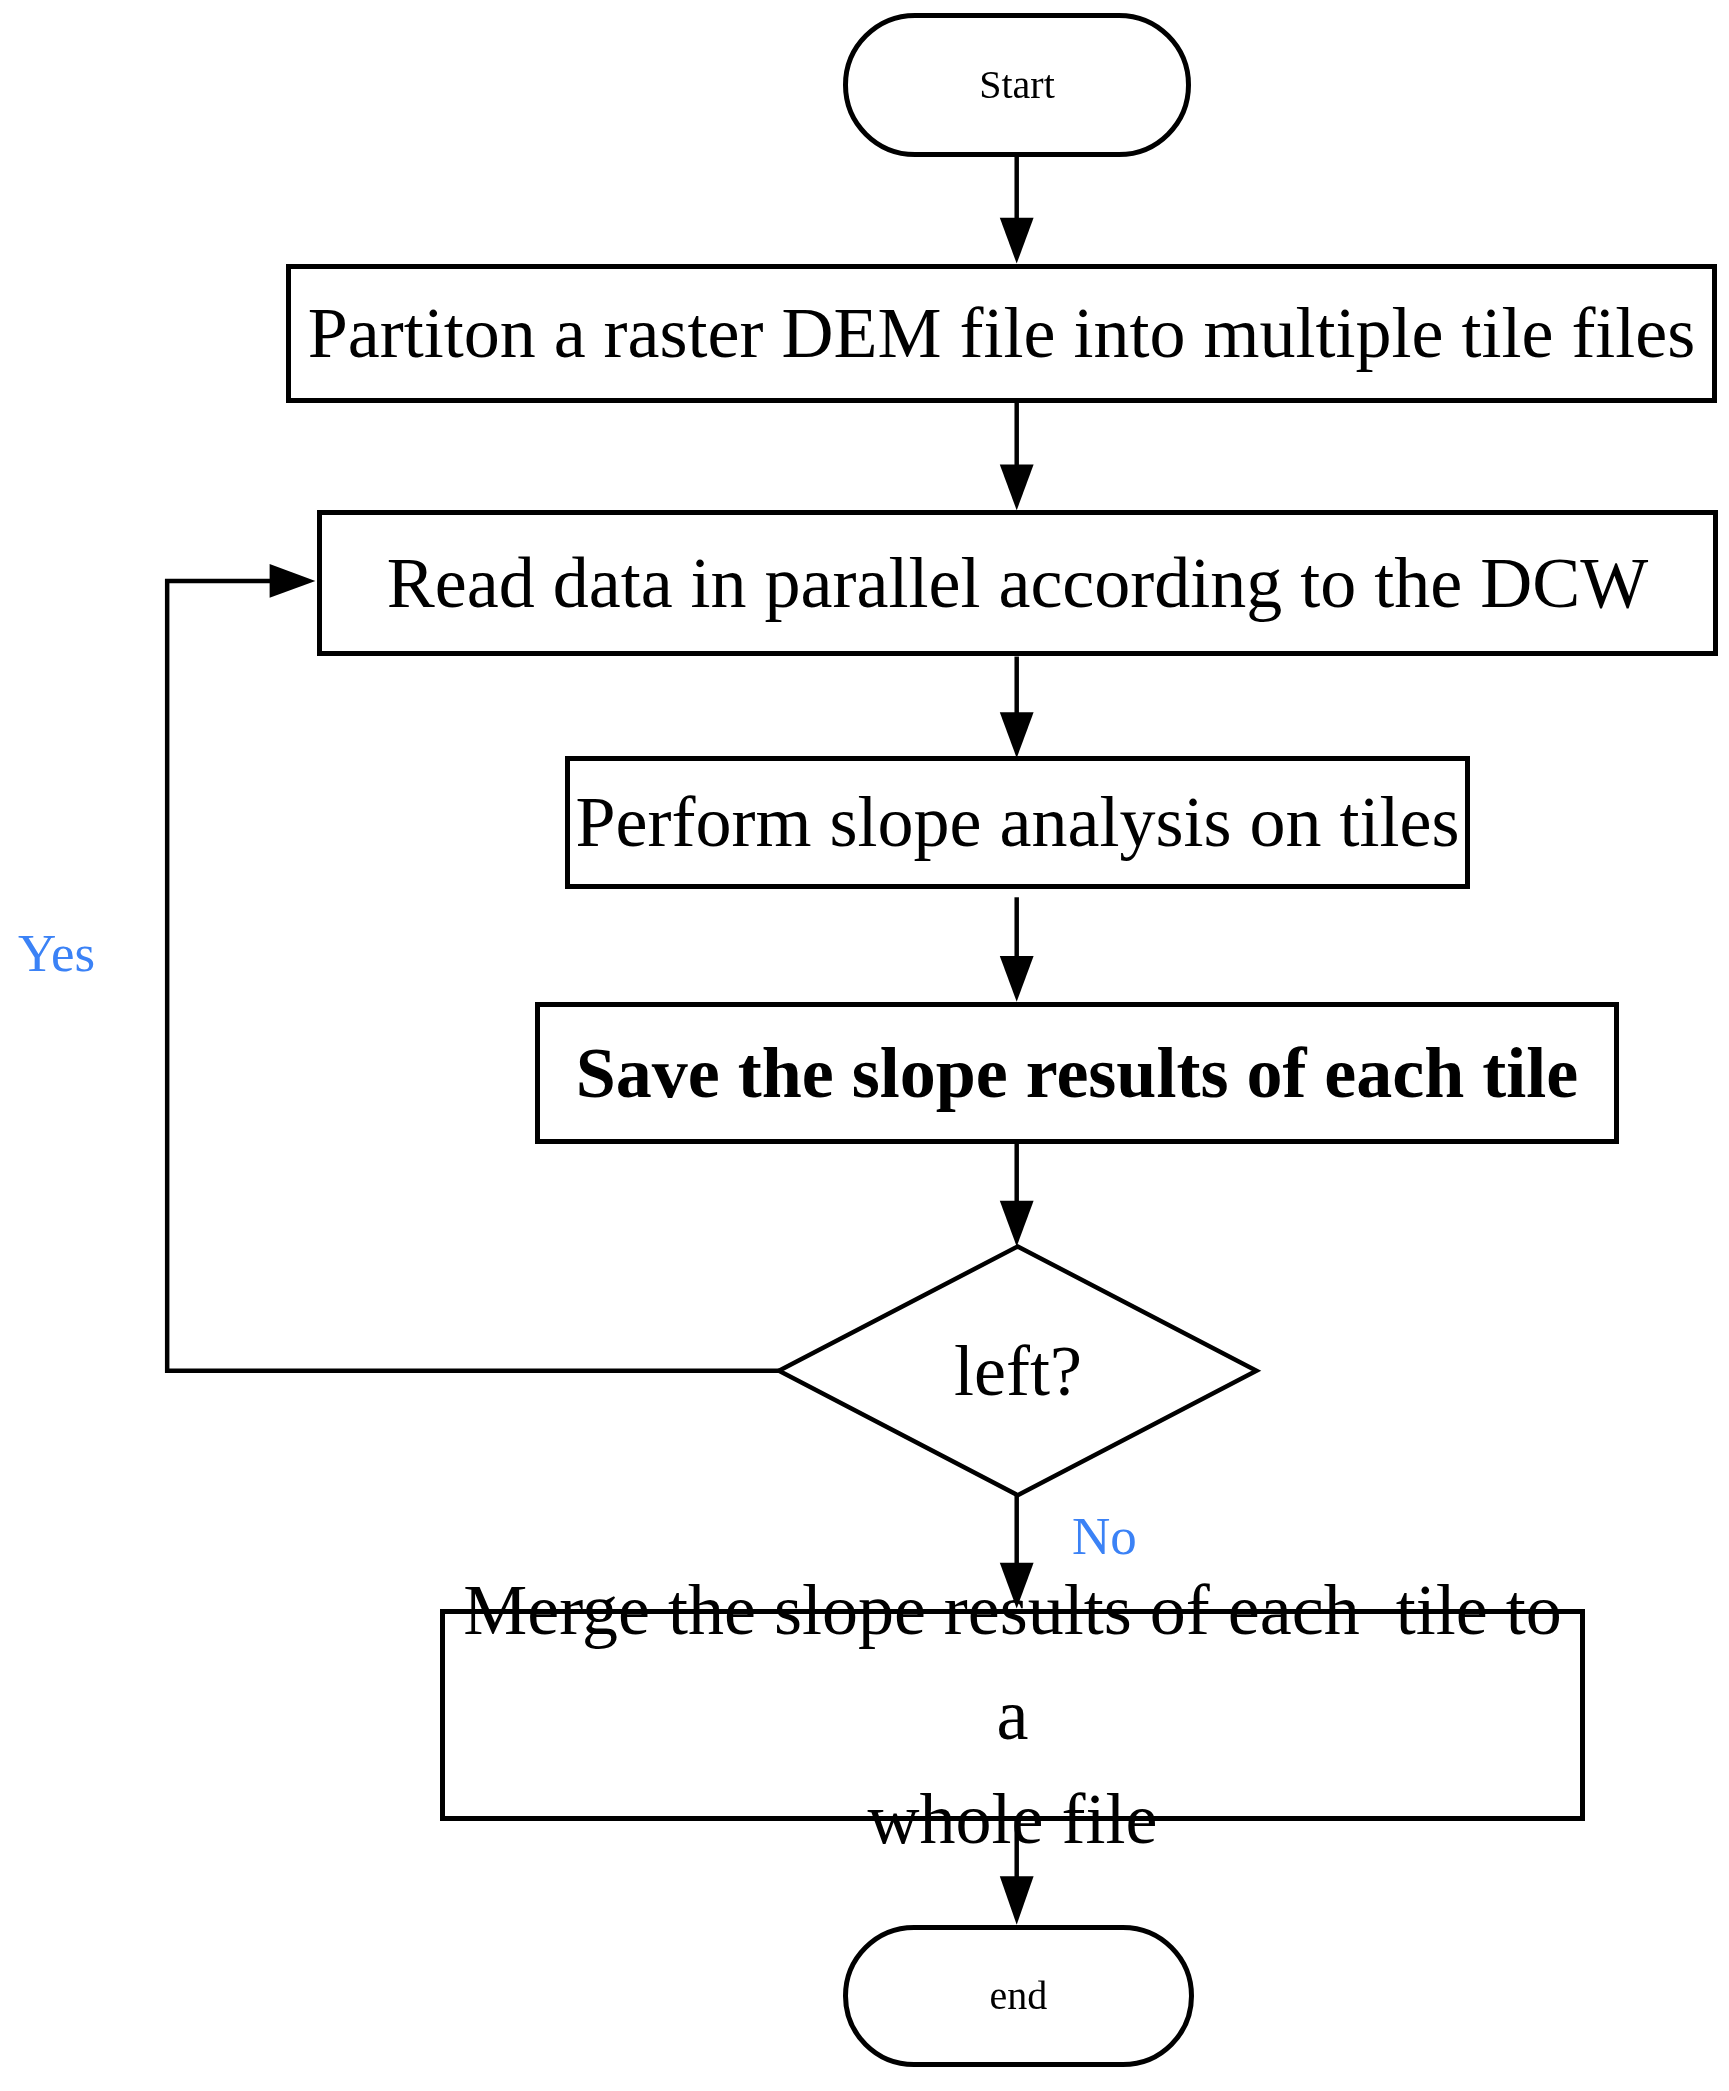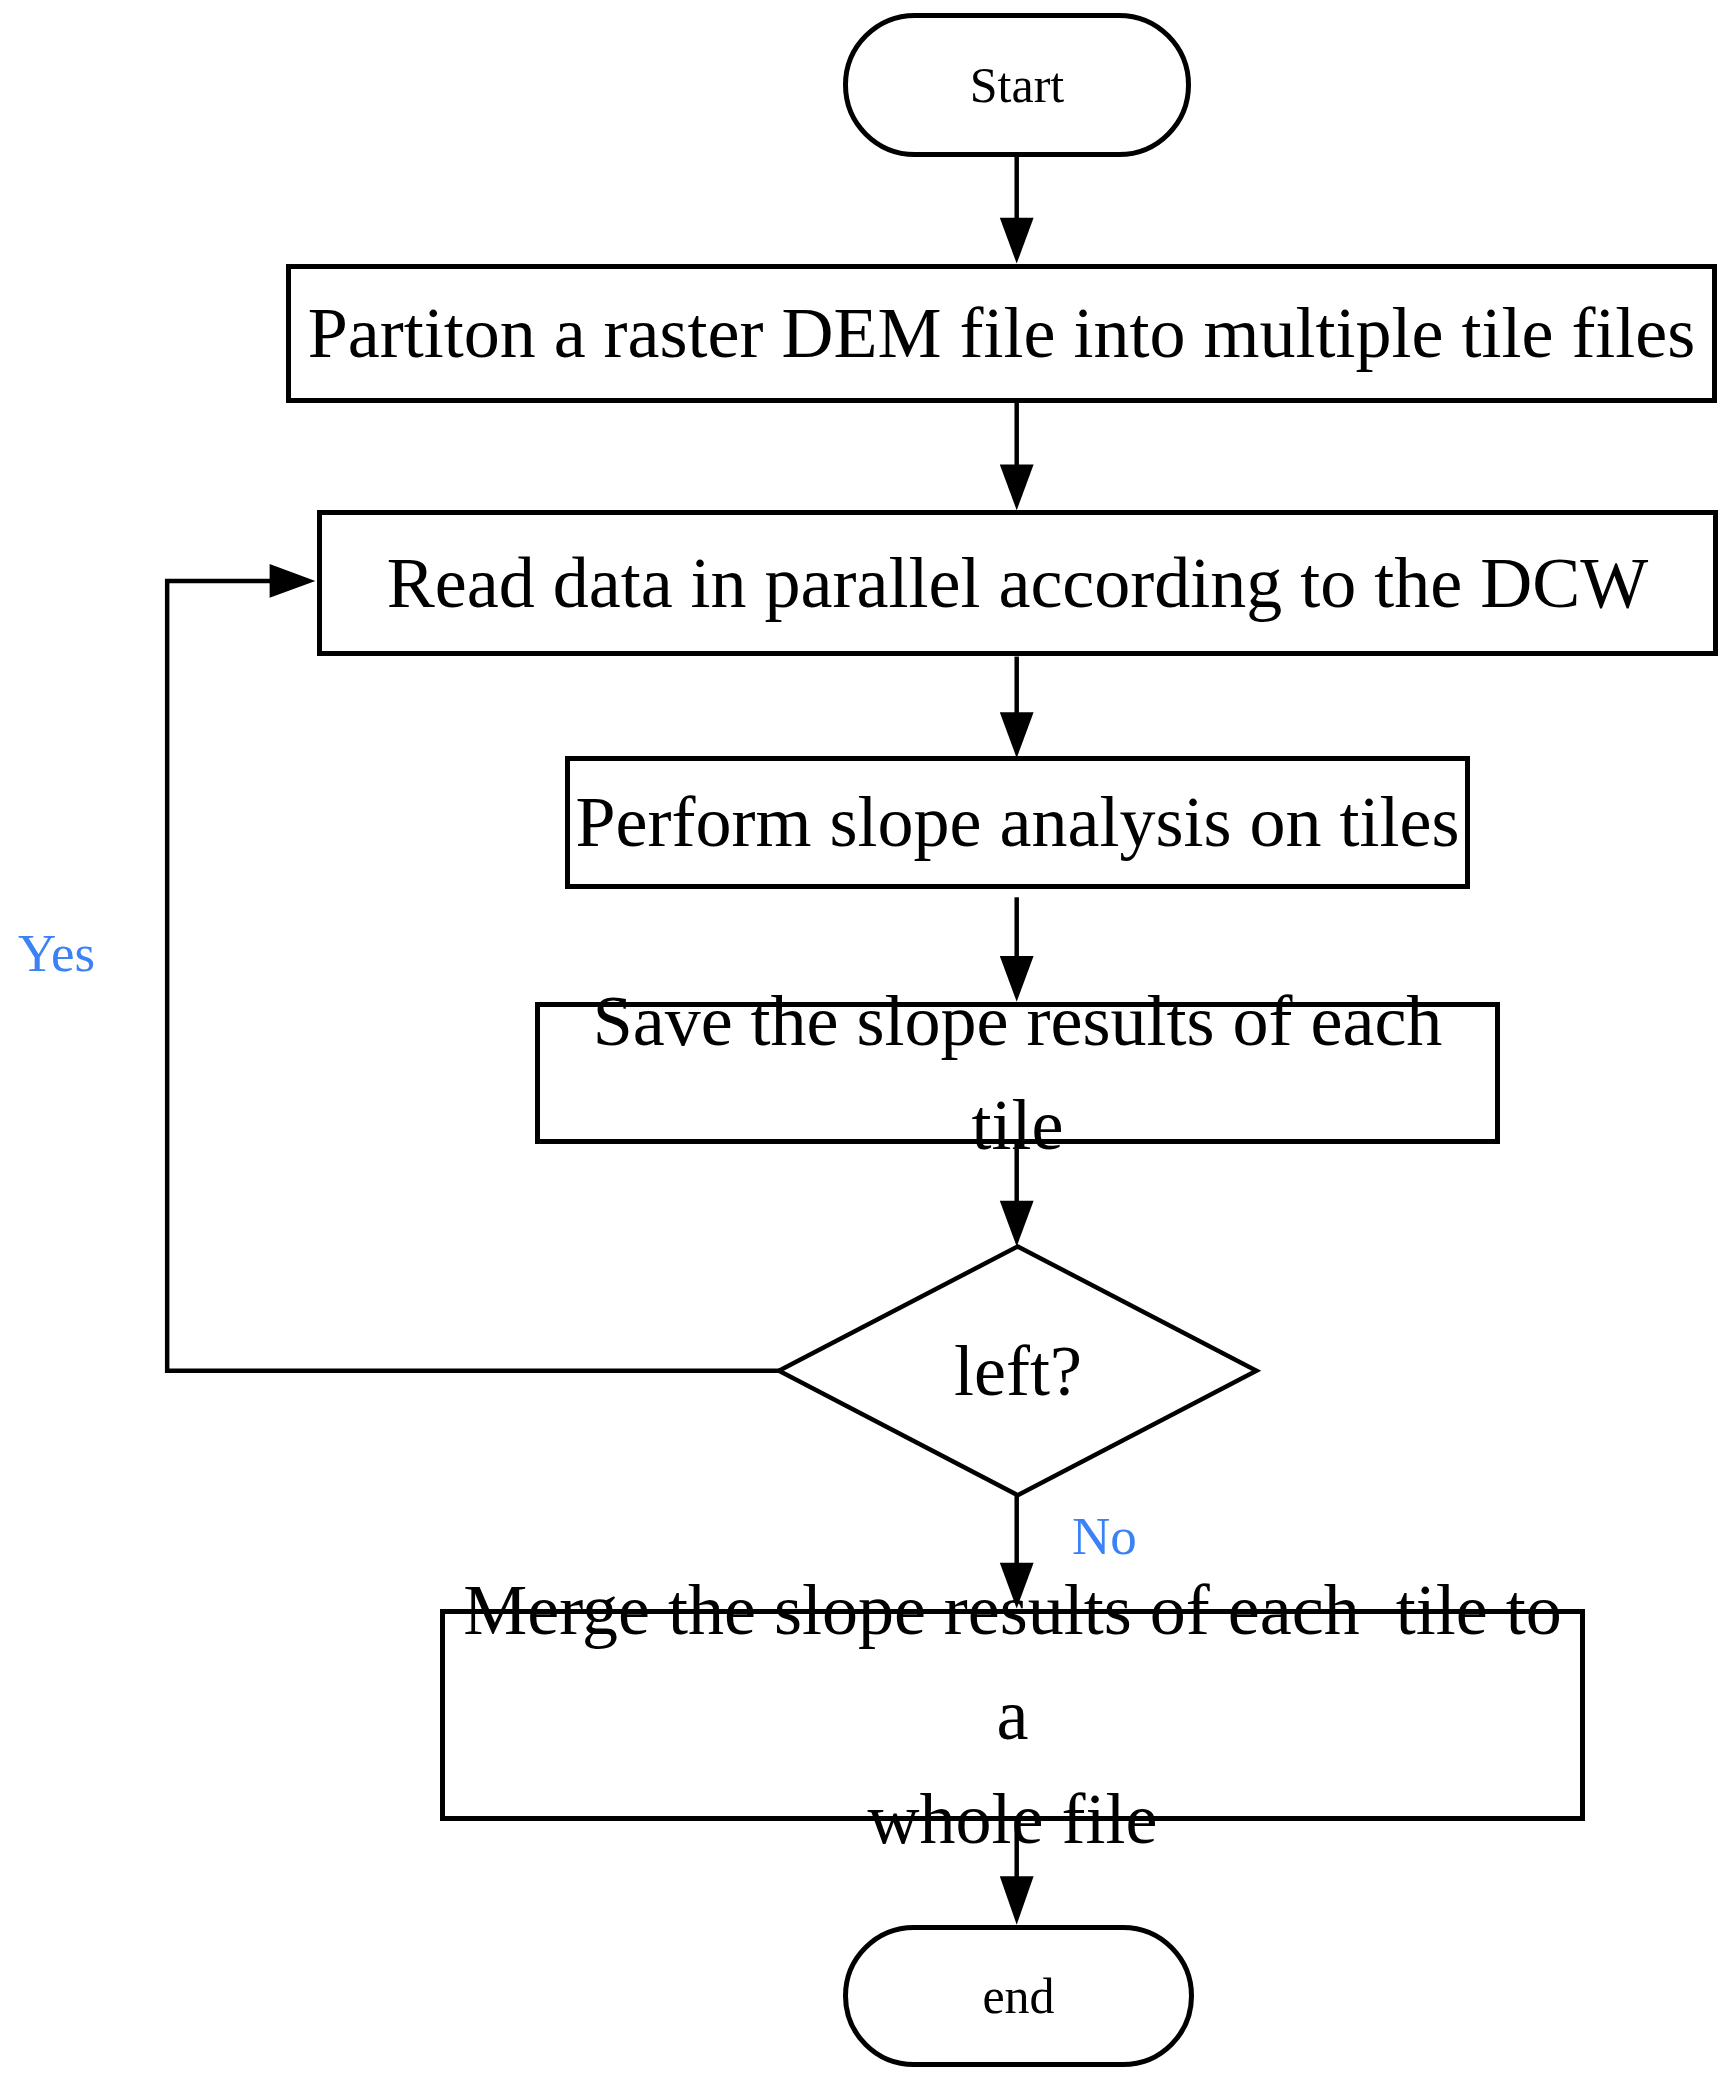--- a/index.html
+++ b/index.html
@@ -43,21 +43,21 @@
     justify-content: center;
     text-align: center;
   }
   .label {
     font-size: 72px;
     line-height: 1.45;
     white-space: pre-wrap;
     color: #000000;
   }
   .terminator .label {
-    font-size: 50px;
+    font-size: 40px;
   }
   .edge-label {
     position: absolute;
     font-size: 53px;
     line-height: 1;
     color: #3b82f6;
   }
 </style>
 </head>
 <body>
@@ -102,21 +102,21 @@
   </div>
 
   <div class="node" style="left:317px; top:510px; width:1401px; height:146px;">
     <span class="label">Read data in parallel according to the DCW</span>
   </div>
 
   <div class="node" style="left:565px; top:756px; width:905px; height:133px;">
     <span class="label">Perform slope analysis on tiles</span>
   </div>
 
-  <div class="node" style="left:535px; top:1002px; width:965px; height:142px;">
+  <div class="node" style="left:535px; top:1002px; width:1084px; height:142px;font-weight:bold;">
     <span class="label">Save the slope results of each tile</span>
   </div>
 
   <div class="decision-text" style="left:779px; top:1247px; width:478px; height:249px;">
     <span class="label">left?</span>
   </div>
 
   <div class="node" style="left:440px; top:1609px; width:1145px; height:212px;">
     <span class="label">Merge the slope results of each  tile to a</span>
     <span class="label">whole file</span>

